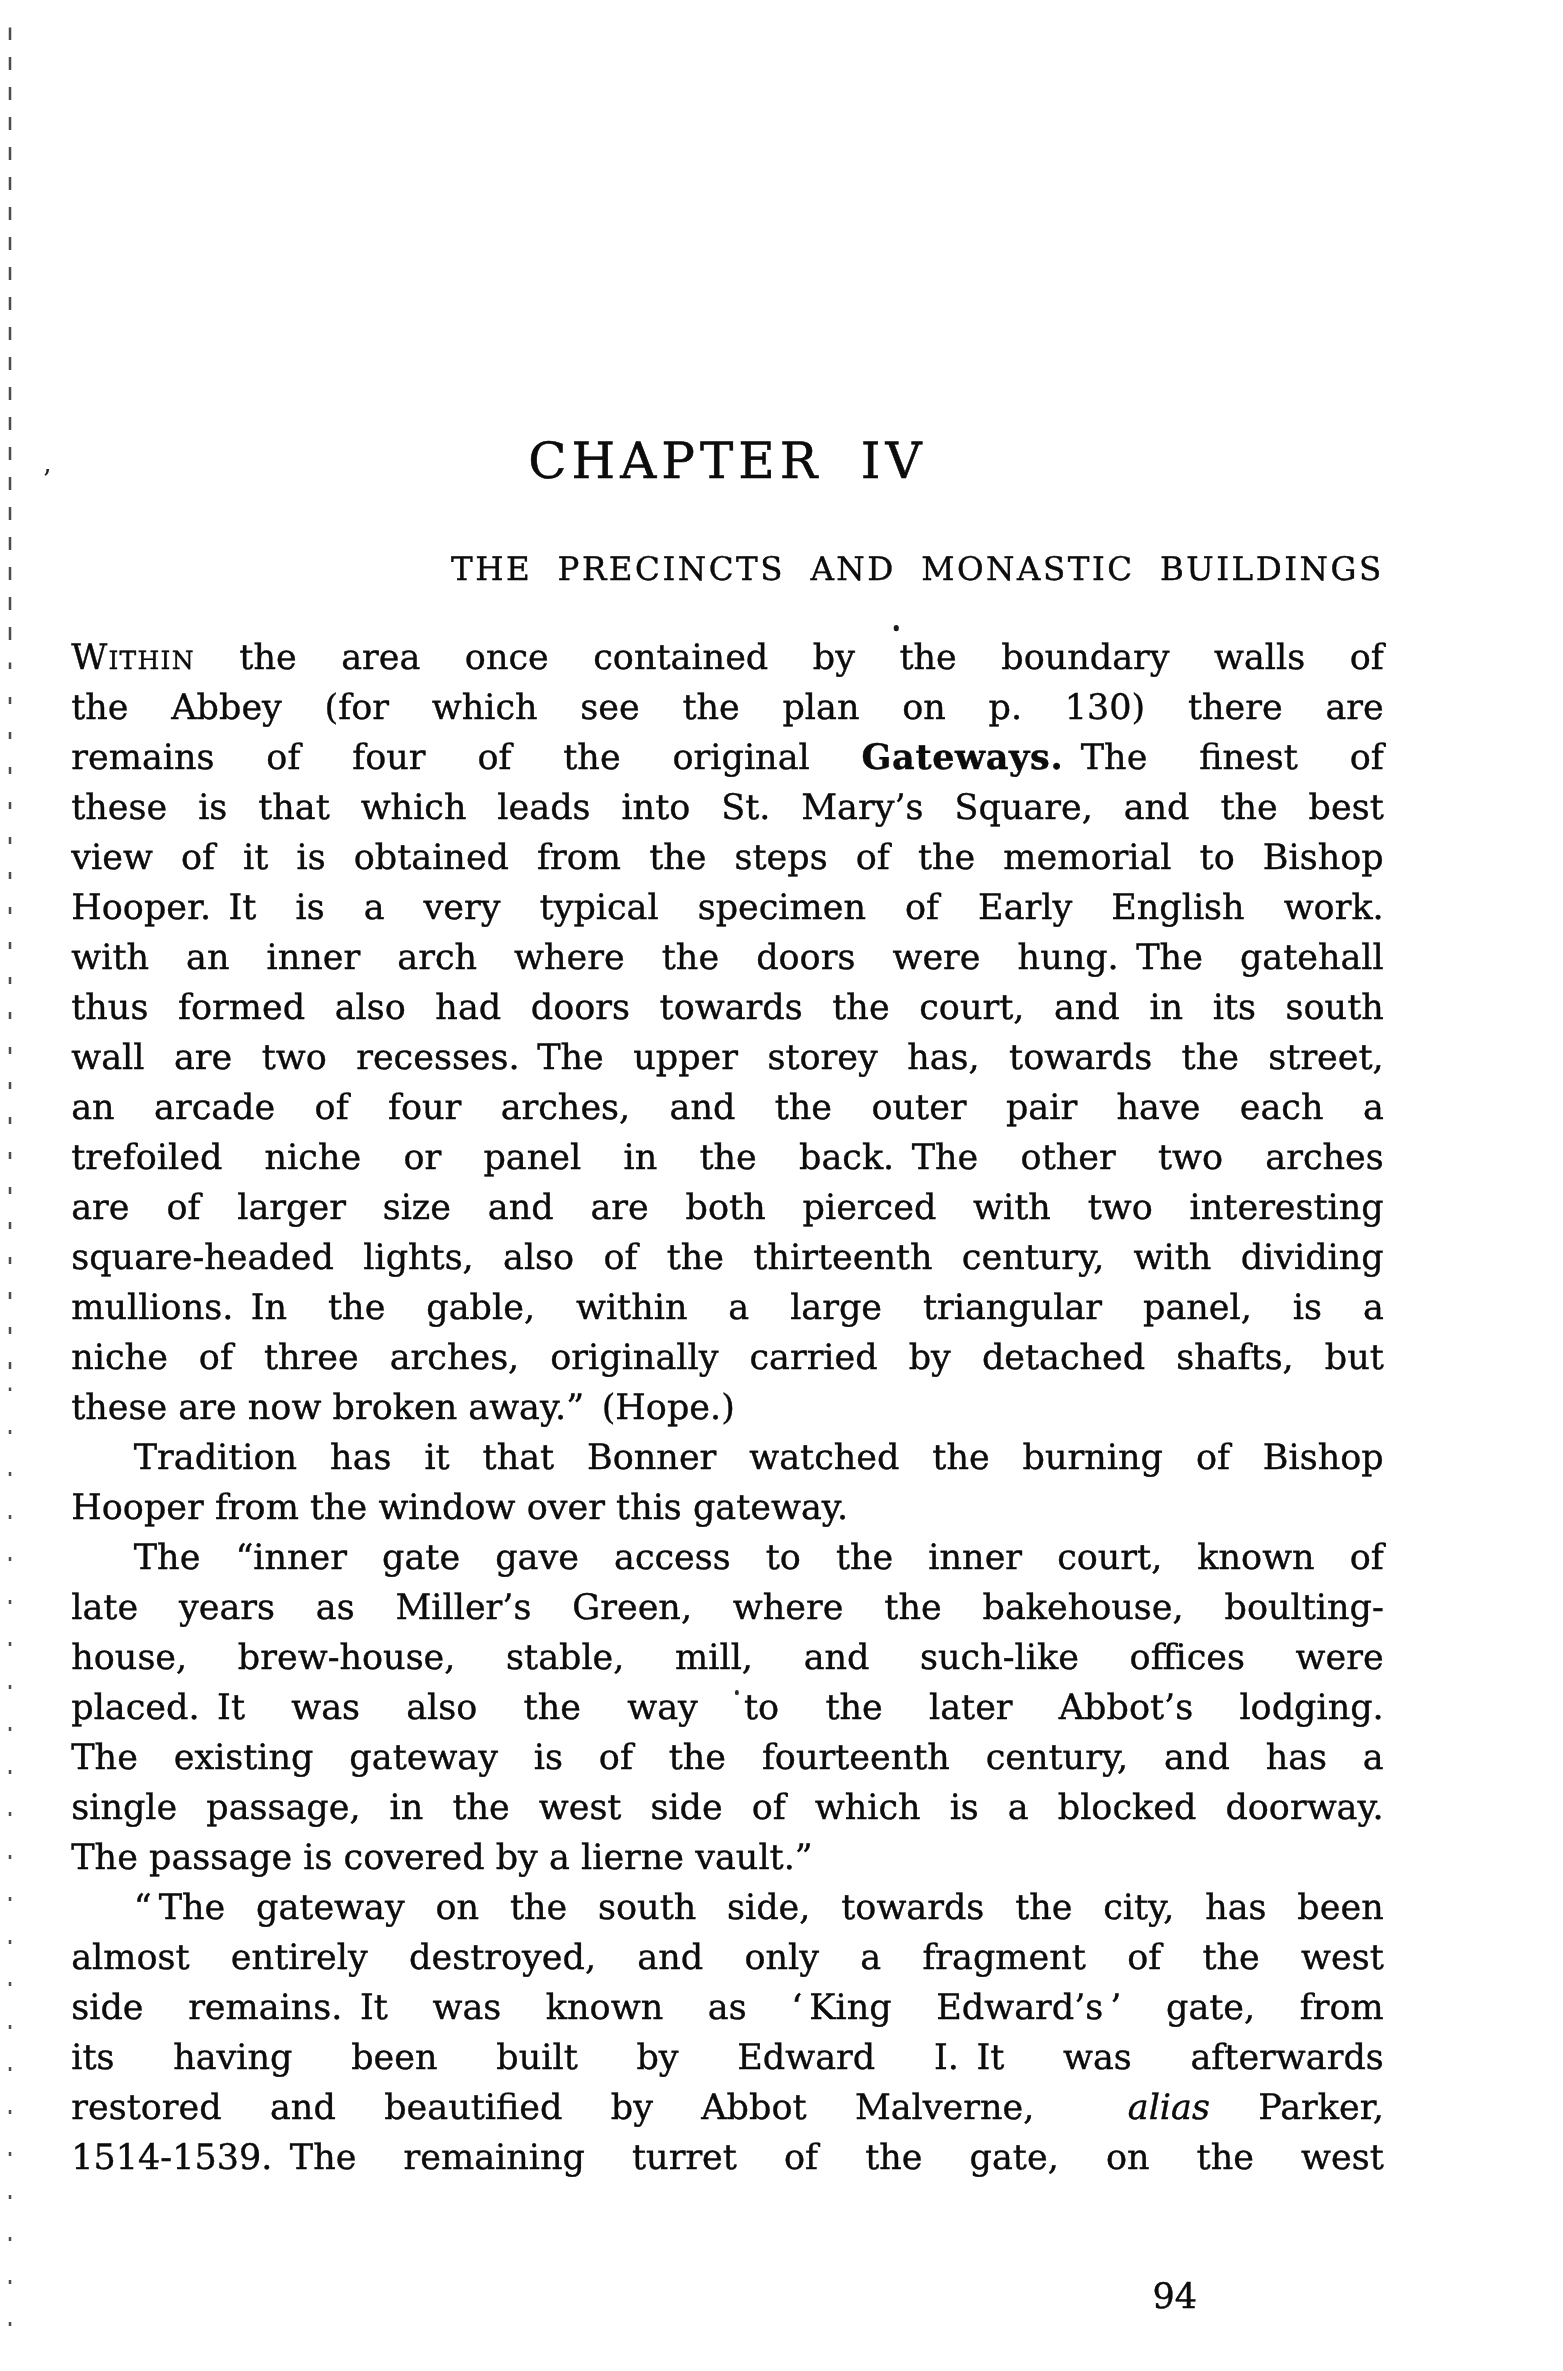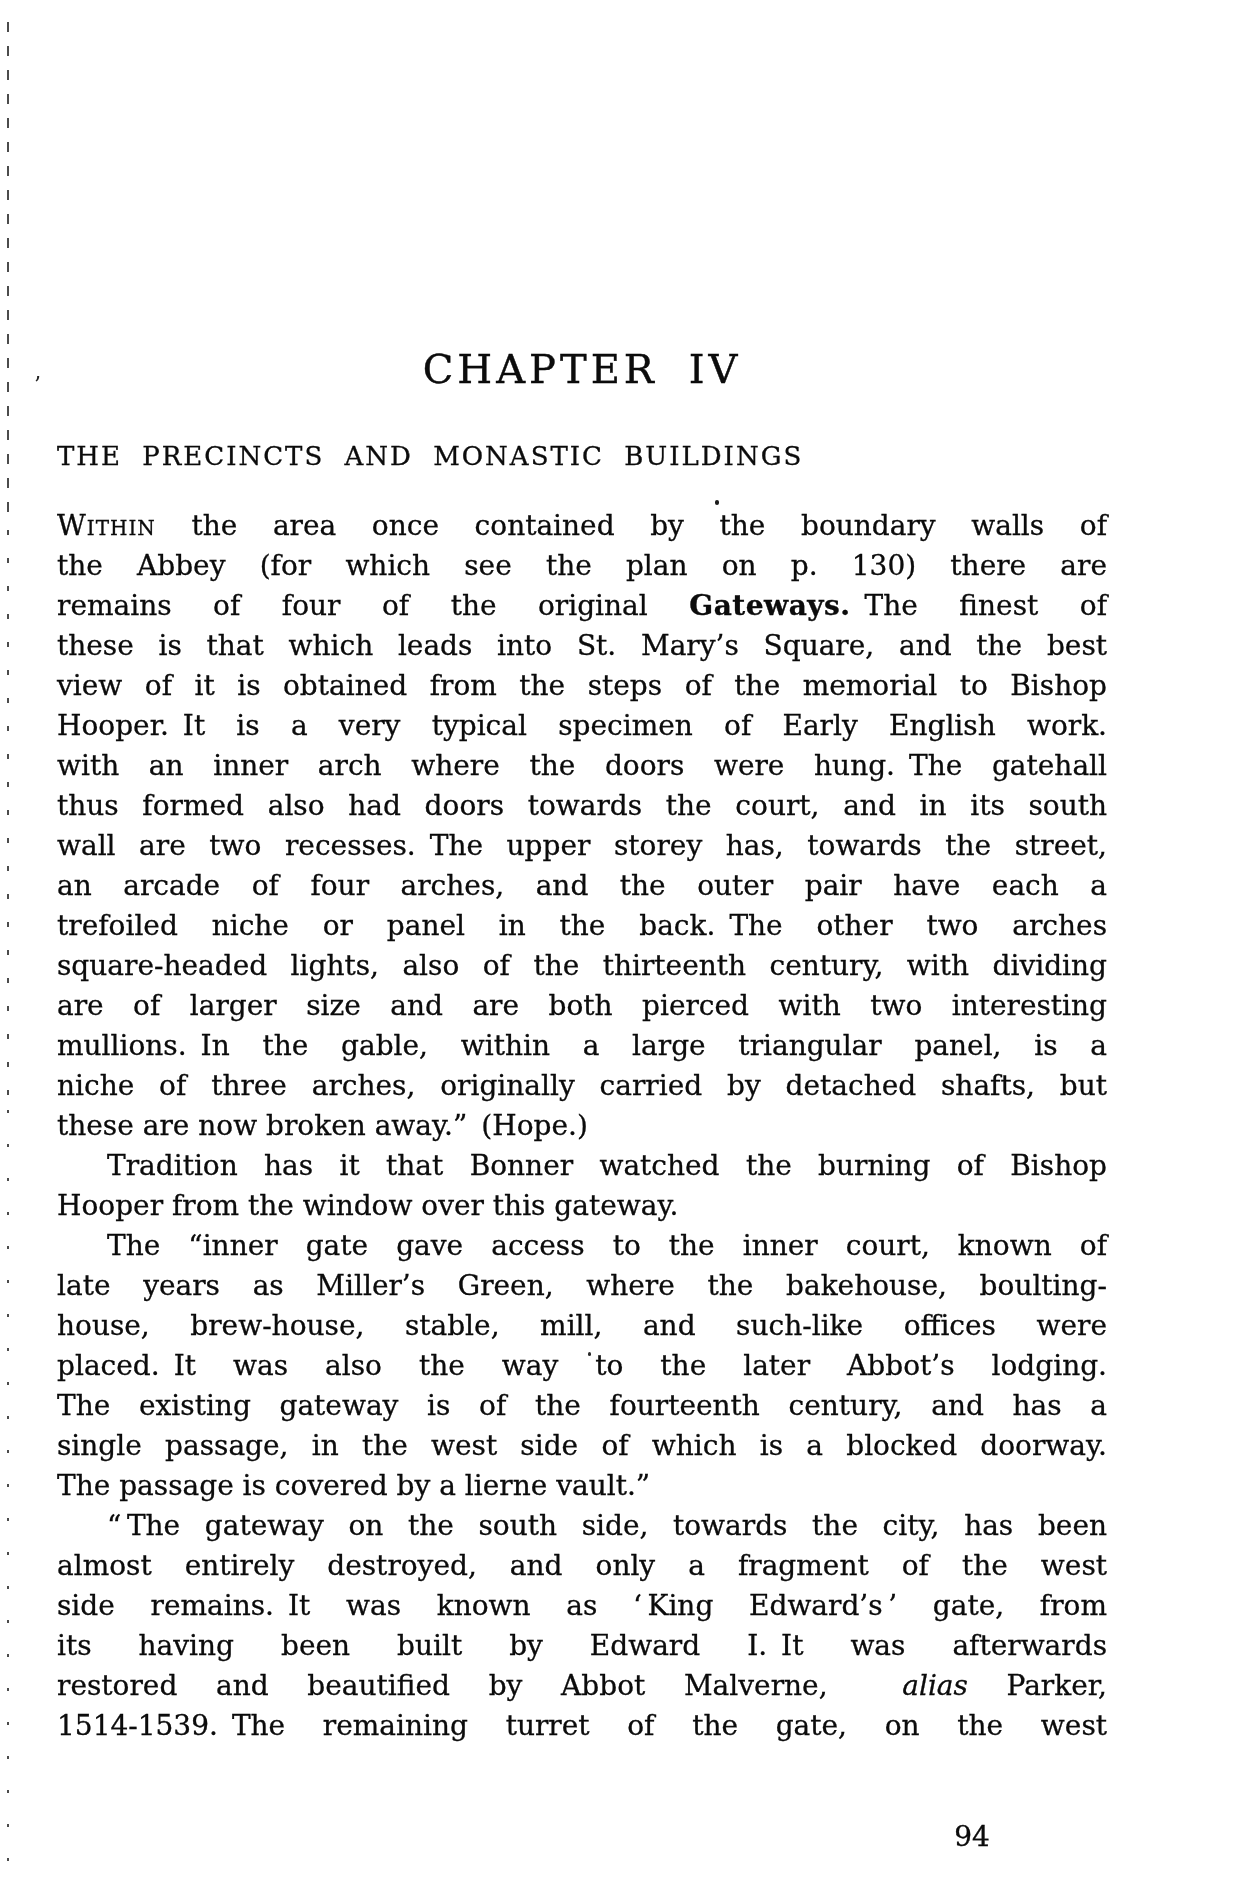--- a/index.html
+++ b/index.html
@@ -16,21 +16,21 @@
   
   .chapter-heading {
     position: absolute; top: 346px; left: 57px; width: 1050px;
     margin: 0; text-align: center;
     font-size: 40px; font-weight: normal;
     letter-spacing: 4px; word-spacing: 14px;
     -webkit-text-stroke: 0.4px #000;
   }
   .section-heading {
     position: absolute; top: 441px; left: 57px; width: 1050px;
-    margin: 0; text-align: left;
+    margin: 0; text-align: right;
     font-size: 26px; font-weight: normal;
     letter-spacing: 2px; word-spacing: 10px;
     -webkit-text-stroke: 0.3px #000;
   }
 
   
   .text-body {
     position: absolute; top: 506px; left: 57px; width: 1050px;
     font-size: 28px; line-height: 40px;
     -webkit-text-stroke: 0.3px #000;
@@ -44,21 +44,21 @@
   }
   .line.flush { text-align-last: left; }
   .line.indent { text-indent: 50px; }
   .seg-sc { font-variant: small-caps; letter-spacing: 1px; }
   .seg-b  { font-weight: bold; letter-spacing: 0.5px; }
   .seg-i  { font-style: italic; margin-left: 36px; }
 
   
   .folio {
     position: absolute; top: 1820px; left: 922px; width: 100px;
-    text-align: center; font-size: 28px;
+    text-align: left; font-size: 28px;
     -webkit-text-stroke: 0.3px #000;
   }
 
   
   .gutter-seg { position: absolute; left: 7px; width: 2px; opacity: 0.85; }
   .gutter-a { top: 22px;   height: 500px;
     background: repeating-linear-gradient(to bottom, #2c2c2c 0 10px, transparent 10px 24px); }
   .gutter-b { top: 530px;  height: 570px;
     background: repeating-linear-gradient(to bottom, #2c2c2c 0 5px, transparent 5px 28px); }
   .gutter-c { top: 1110px; height: 780px;
@@ -87,22 +87,22 @@
         <div class="line"><span>the Abbey (for which see the plan on p. 130) there are</span></div>
         <div class="line"><span>remains of four of the original </span><span class="seg-b">Gateways.</span><span> The finest of</span></div>
         <div class="line"><span>these is that which leads into St. Mary’s Square, and the best</span></div>
         <div class="line"><span>view of it is obtained from the steps of the memorial to Bishop</span></div>
         <div class="line"><span>Hooper. It is a very typical specimen of Early English work.</span></div>
         <div class="line"><span>with an inner arch where the doors were hung. The gatehall</span></div>
         <div class="line"><span>thus formed also had doors towards the court, and in its south</span></div>
         <div class="line"><span>wall are two recesses. The upper storey has, towards the street,</span></div>
         <div class="line"><span>an arcade of four arches, and the outer pair have each a</span></div>
         <div class="line"><span>trefoiled niche or panel in the back. The other two arches</span></div>
+        <div class="line"><span>are of larger size and are both pierced with two interesting</span></div>
         <div class="line"><span>square-headed lights, also of the thirteenth century, with dividing</span></div>
-        <div class="line"><span>are of larger size and are both pierced with two interesting</span></div>
         <div class="line"><span>mullions. In the gable, within a large triangular panel, is a</span></div>
         <div class="line"><span>niche of three arches, originally carried by detached shafts, but</span></div>
         <div class="line flush"><span>these are now broken away.” (Hope.)</span></div>
       </div>
       <div class="para">
         <div class="line indent"><span>Tradition has it that Bonner watched the burning of Bishop</span></div>
         <div class="line flush"><span>Hooper from the window over this gateway.</span></div>
       </div>
       <div class="para">
         <div class="line indent"><span>The “inner gate gave access to the inner court, known of</span></div>

